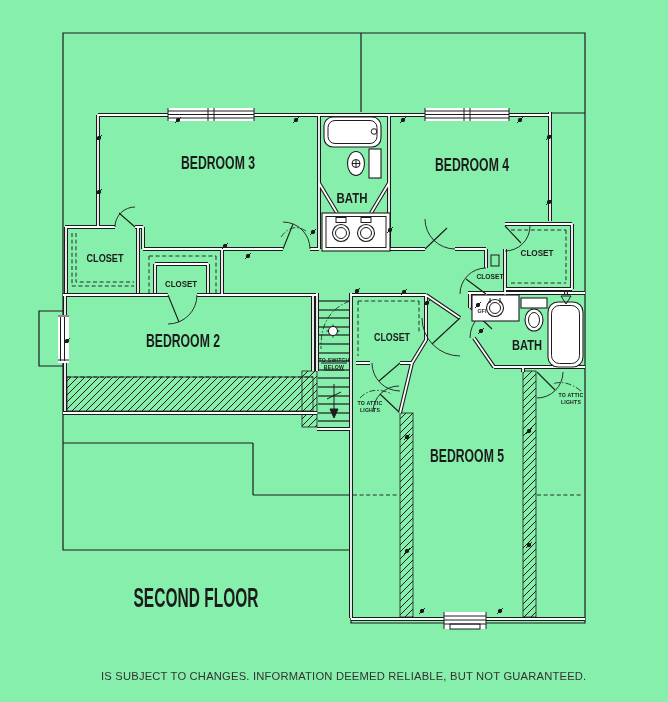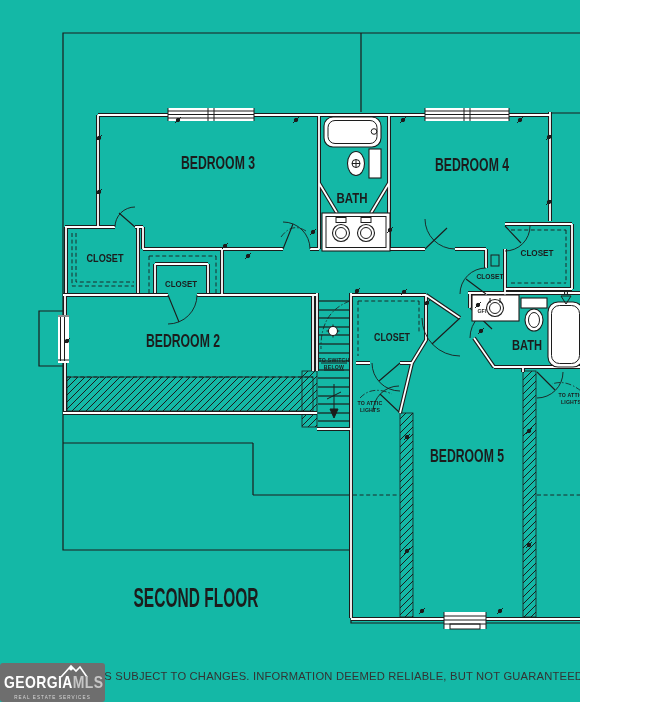--- a/index.html
+++ b/index.html
@@ -1,16 +1,16 @@
 <!DOCTYPE html>
 <html><head>
 <meta charset="utf-8">
 <style>
   html,body{margin:0;padding:0;}
-  .page{position:relative;width:580px;height:702px;background:#14b8a6;overflow:hidden;
+  .page{position:relative;width:668px;height:702px;background:#86efac;overflow:hidden;
         font-family:"Liberation Sans",sans-serif;}
   svg text{font-family:"Liberation Sans",sans-serif;}
   .rlabel{font-weight:700;fill:#1c1c1c;}
   .tlabel{font-weight:700;fill:#1c1c1c;font-size:5.2px;letter-spacing:.2px;}
   .thin{stroke:#1c1c1c;stroke-width:1.2;fill:none;}
   .w-outer{stroke:#1c1c1c;stroke-width:4;fill:none;}
   .w-inner{stroke:#ffffff;stroke-width:1.8;fill:none;}
   .fx{stroke:#1c1c1c;stroke-width:1.1;fill:#ffffff;}
   .fxl{stroke:#1c1c1c;stroke-width:1;fill:none;}
   .shelf{stroke:#1c1c1c;stroke-width:.9;fill:none;stroke-dasharray:4 2.6;}
@@ -213,24 +213,14 @@
       <text class="tlabel" x="370" y="411.5" text-anchor="middle">LIGHTS</text>
       <text class="tlabel" x="571" y="396.5" text-anchor="middle">TO ATTIC</text>
       <text class="tlabel" x="571" y="403.5" text-anchor="middle">LIGHTS</text>
       <text class="tlabel" x="482" y="313" text-anchor="middle" font-size="4.4">GFI</text>
     </g>
   </svg>
 
   
   <div class="footer-disclaimer">IS SUBJECT TO CHANGES. INFORMATION DEEMED RELIABLE, BUT NOT GUARANTEED.</div>
 
-  <div class="logo">
-    <svg class="logo-mountain" width="36" height="14" viewBox="0 0 30 14">
-      <polyline points="2,13 12,2 17,7 21,3 28,13" fill="none" stroke="#ffffff" stroke-width="1.6"></polyline>
-      <polygon points="9.5,4.8 12,2 14.5,4.8 12,6.8" fill="#ffffff"></polygon>
-    </svg>
-    <div class="logo-row">
-      <span class="logo-name">GEORGIA</span><span class="logo-suffix">MLS</span>
-    </div>
-    <div class="logo-tagline">REAL ESTATE SERVICES</div>
-  </div>
 
 </div>
 
 </body></html>

